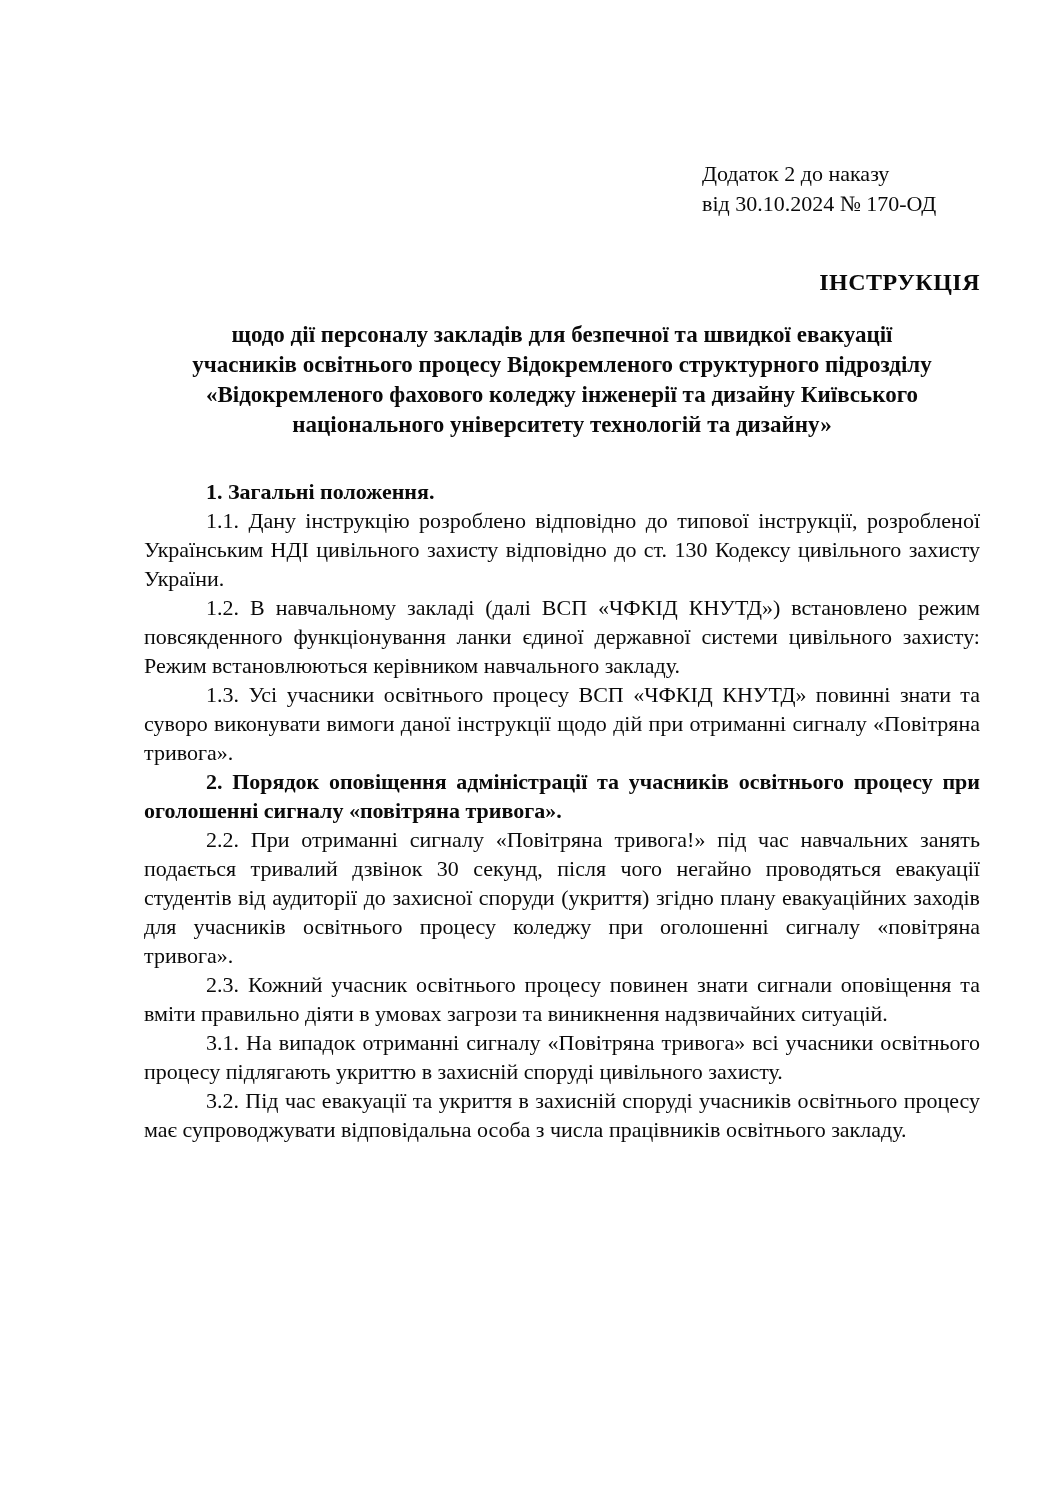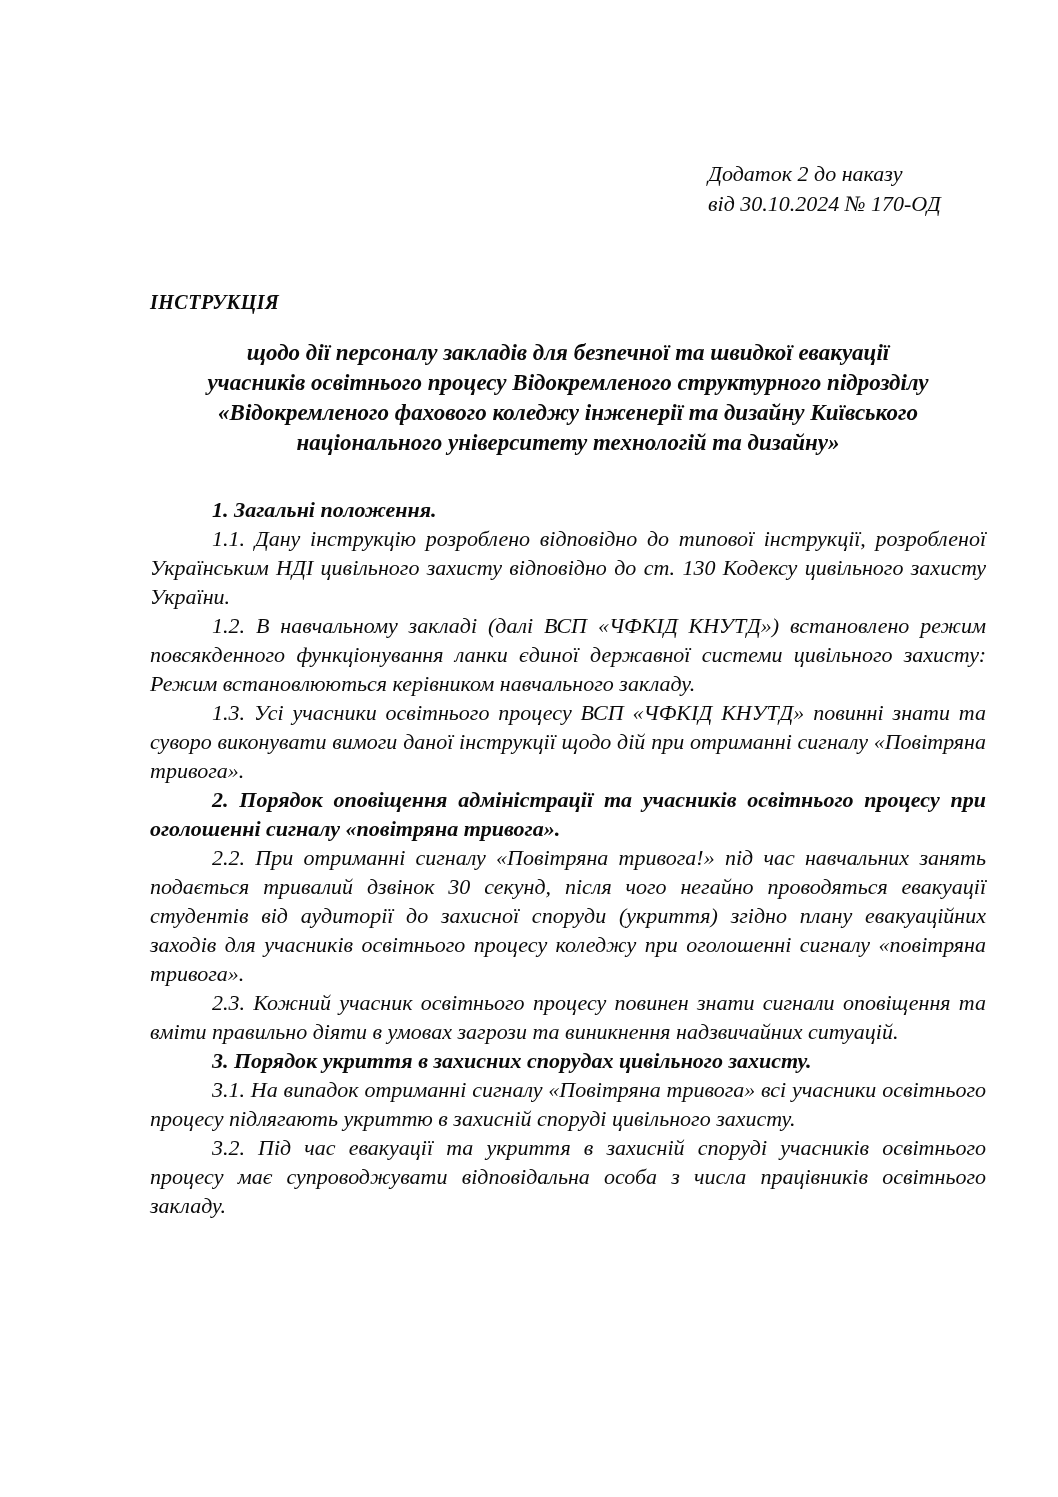--- a/index.html
+++ b/index.html
@@ -12,35 +12,34 @@
   }
   .page {
     position: relative;
     width: 1058px;
     height: 1497px;
     background: #ffffff;
     overflow: hidden;
   }
   .content {
     position: absolute;
-    left: 150px;
+    left: 144px;
     top: 159px;
     width: 836px;
-    font-style: italic;
   }
   .annex {
     margin-left: 558px;
     font-size: 22px;
     line-height: 30px;
     white-space: nowrap;
   }
   .title {
-    margin-top: 72px;
-    text-align: left;
-    font-size: 20px;
+    margin-top: 50px;
+    text-align: right;
+    font-size: 24px;
     font-weight: bold;
     letter-spacing: 0.5px;
   }
   .subtitle {
     margin-top: 24px;
     font-size: 23px;
     line-height: 30px;
     font-weight: bold;
     text-align: center;
   }
@@ -86,20 +85,19 @@
         <p class="para">1.3. Усі учасники освітнього процесу ВСП «ЧФКІД КНУТД» повинні знати та суворо виконувати вимоги даної інструкції щодо дій при отриманні сигналу «Повітряна тривога».</p>
       </div>
 
       <div>
         <p class="heading">2. Порядок оповіщення адміністрації та учасників освітнього процесу при оголошенні сигналу «повітряна тривога».</p>
         <p class="para">2.2. При отриманні сигналу «Повітряна тривога!» під час навчальних занять подається тривалий дзвінок 30 секунд, після чого негайно проводяться евакуації студентів від аудиторії до захисної споруди (укриття) згідно плану евакуаційних заходів для учасників освітнього процесу коледжу при оголошенні сигналу «повітряна тривога».</p>
         <p class="para">2.3. Кожний учасник освітнього процесу повинен знати сигнали оповіщення та вміти правильно діяти в умовах загрози та виникнення надзвичайних ситуацій.</p>
       </div>
 
       <div>
-        <p class="heading">3. Порядок укриття в захисних спорудах цивільного захисту.</p>
         <p class="para">3.1. На випадок отриманні сигналу «Повітряна тривога» всі учасники освітнього процесу підлягають укриттю в захисній споруді цивільного захисту.</p>
         <p class="para">3.2. Під час евакуації та укриття в захисній споруді учасників освітнього процесу має супроводжувати відповідальна особа з числа працівників освітнього закладу.</p>
       </div>
 
     </div>
   </div>
 </div>
 
 </body></html>

